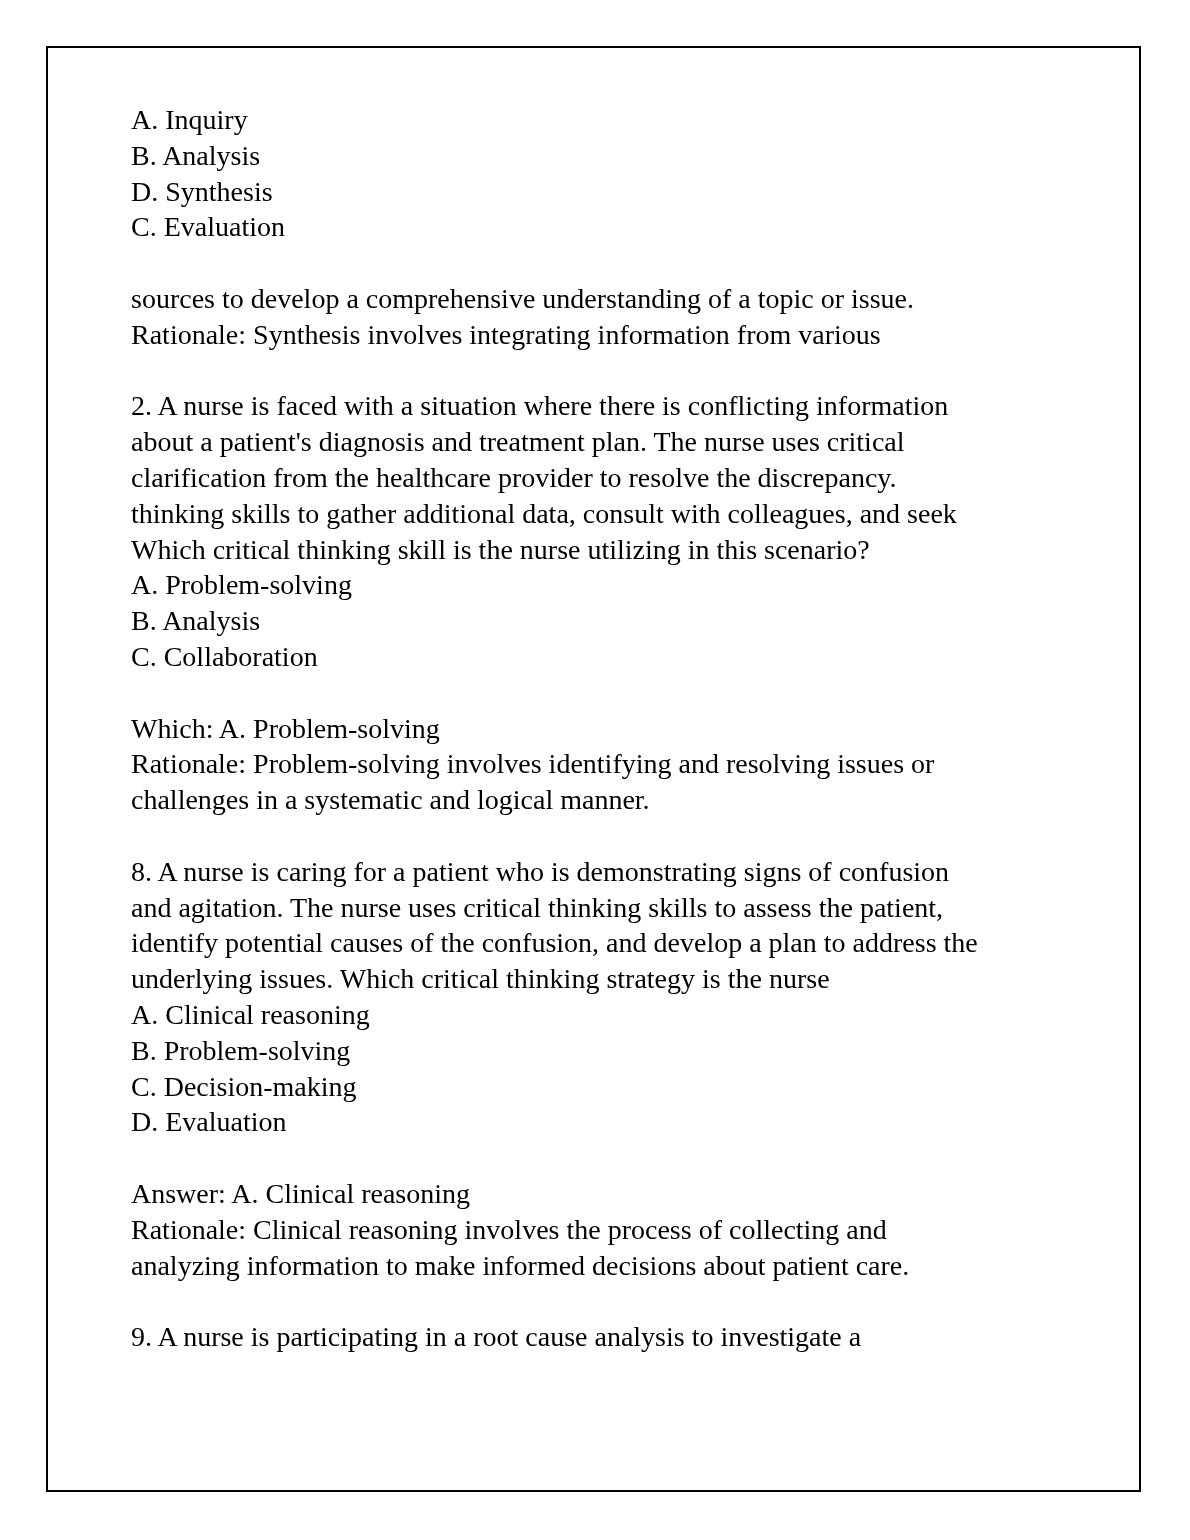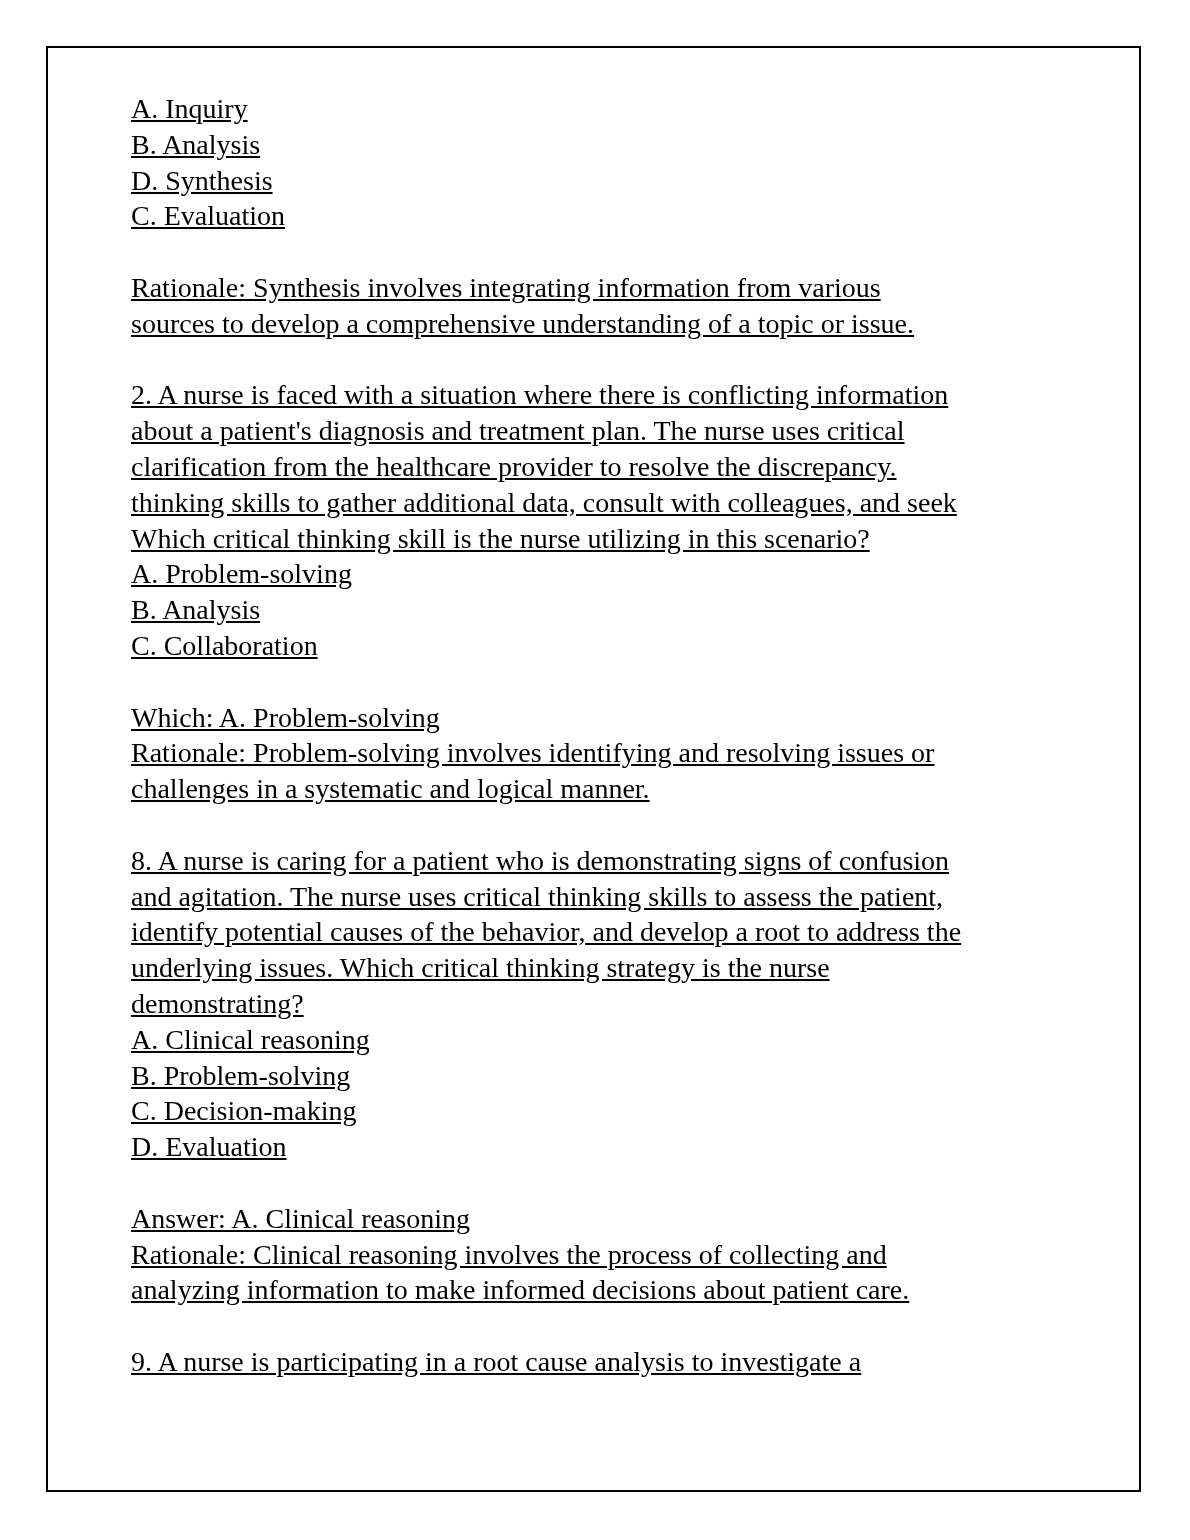--- a/index.html
+++ b/index.html
@@ -18,27 +18,26 @@
       left: 46px;
       top: 46px;
       width: 1095px;
       height: 1446px;
       border: 2px solid #000000;
       box-sizing: border-box;
     }
     .content {
       position: absolute;
       left: 131px;
-      top: 91px;
+      top: 102px;
       width: 940px;
       font-family: "Liberation Serif", "DejaVu Serif", serif;
       font-size: 28px;
       line-height: 35.8px;
       color: #000000;
-      text-decoration: underline;
     }
     .line {
       display: block;
       white-space: nowrap;
     }
     .blank {
       display: block;
       height: 35.8px;
     }
   </style>
@@ -50,22 +49,22 @@
 <div class="content">
 
   <div>
     <span class="line">A. Inquiry</span>
     <span class="line">B. Analysis</span>
     <span class="line">D. Synthesis</span>
     <span class="line">C. Evaluation</span>
   </div>
   <span class="blank"></span>
   <div>
+    <span class="line">sources to develop a comprehensive understanding of a topic or issue.</span>
     <span class="line">Rationale: Synthesis involves integrating information from various</span>
-    <span class="line">sources to develop a comprehensive understanding of a topic or issue.</span>
   </div>
   <span class="blank"></span>
 
   <div>
     <div>
       <span class="line">2. A nurse is faced with a situation where there is conflicting information</span>
       <span class="line">about a patient's diagnosis and treatment plan. The nurse uses critical</span>
       <span class="line">clarification from the healthcare provider to resolve the discrepancy.</span>
       <span class="line">thinking skills to gather additional data, consult with colleagues, and seek</span>
       <span class="line">Which critical thinking skill is the nurse utilizing in this scenario?</span>
@@ -81,23 +80,22 @@
       <span class="line">Rationale: Problem-solving involves identifying and resolving issues or</span>
       <span class="line">challenges in a systematic and logical manner.</span>
     </div>
   </div>
   <span class="blank"></span>
 
   <div>
     <div>
       <span class="line">8. A nurse is caring for a patient who is demonstrating signs of confusion</span>
       <span class="line">and agitation. The nurse uses critical thinking skills to assess the patient,</span>
-      <span class="line">identify potential causes of the behavior, and develop a root to address the</span>
+      <span class="line">identify potential causes of the confusion, and develop a plan to address the</span>
       <span class="line">underlying issues. Which critical thinking strategy is the nurse</span>
-      <span class="line">demonstrating?</span>
     </div>
     <div>
       <span class="line">A. Clinical reasoning</span>
       <span class="line">B. Problem-solving</span>
       <span class="line">C. Decision-making</span>
       <span class="line">D. Evaluation</span>
     </div>
     <span class="blank"></span>
     <span class="line">Answer: A. Clinical reasoning</span>
     <div>

